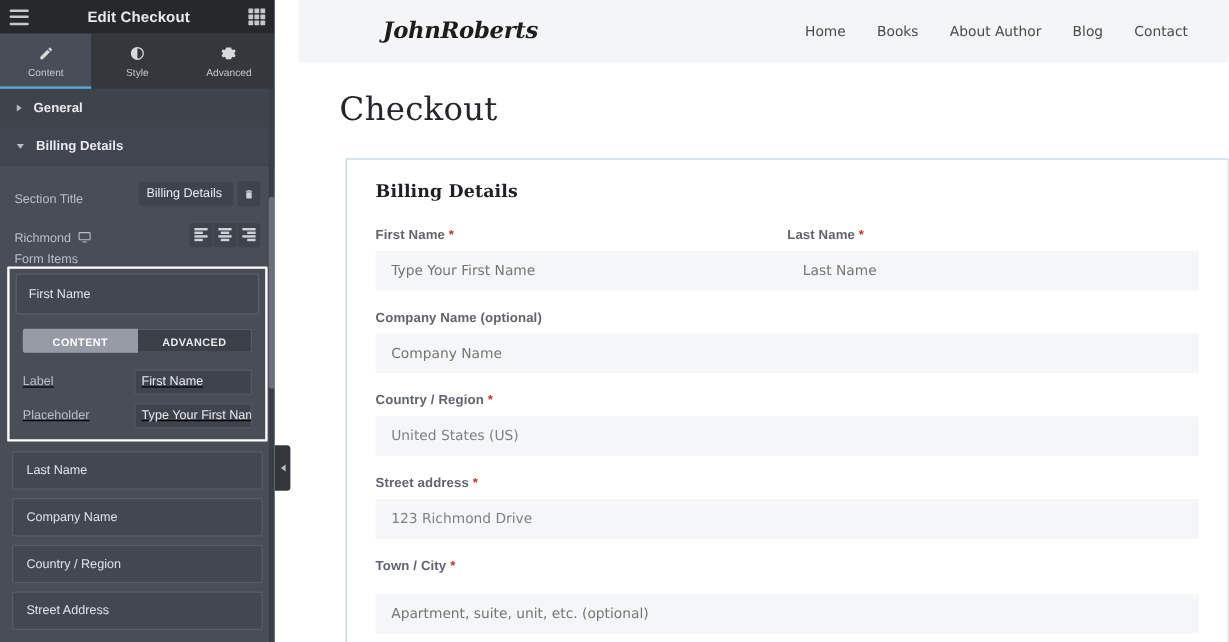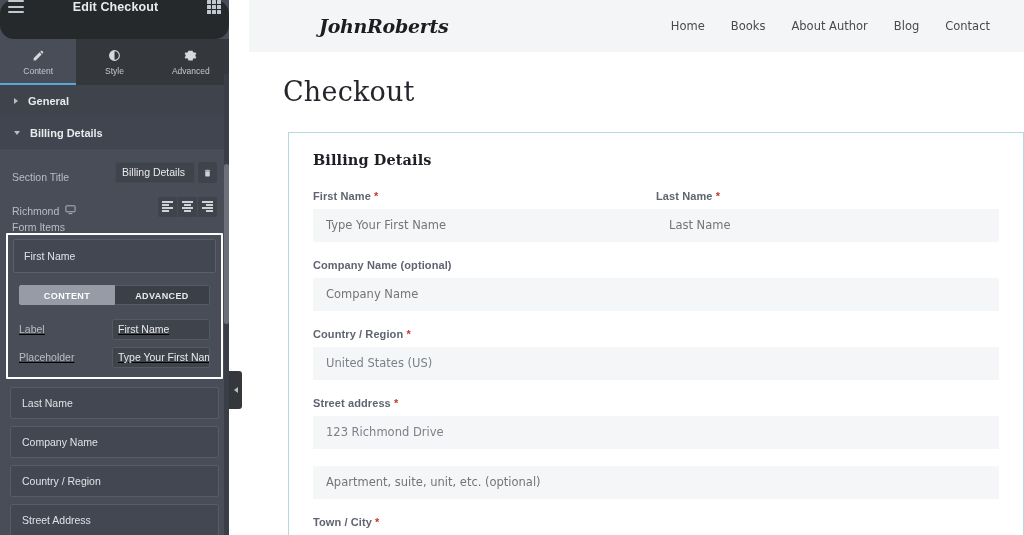--- a/index.html
+++ b/index.html
@@ -13,26 +13,25 @@
 
   
   .panel {
     width: 229px; height: 535px;
     background: #494d58;
     position: relative;
     flex: 0 0 229px;
     overflow: hidden;
   }
   .panel-header {
-    height: 39px;
+    height: 28px;
     background: #26292c;
-    display: flex; align-items: flex-start;
+    display: flex; align-items: center;
     padding: 0 8px;
     position: relative;
-    border-radius: 14px;
   }
   .panel-header .hamburger {
     width: 16px; height: 13px;
     display: flex; flex-direction: column; justify-content: space-between;
     cursor: pointer;
   }
   .panel-header .hamburger i { display:block; height: 2px; background: #c3c8ce; border-radius: 1px; }
   .panel-title {
     flex: 1; text-align: center;
     color: #e8eaec; font-size: 12.5px; font-weight: bold;
@@ -444,25 +443,25 @@
 
         <div class="field">
           <div class="field-label">
             <span>Street address</span>
             <span class="req">*</span>
           </div>
           <input class="field-input filled" value="123 Richmond Drive" style="">
         </div>
 
         <div class="field">
-          <input class="field-input" placeholder="Apartment, suite, unit, etc. (optional)" style="">
-        </div>
-
-        <div class="field">
           <div class="field-label">
             <span>Town / City</span>
             <span class="req">*</span>
           </div>
         </div>
+
+        <div class="field">
+          <input class="field-input" placeholder="Apartment, suite, unit, etc. (optional)" style="">
+        </div>
       </div>
     </div>
   </div>
 </div>
 
 </body></html>

